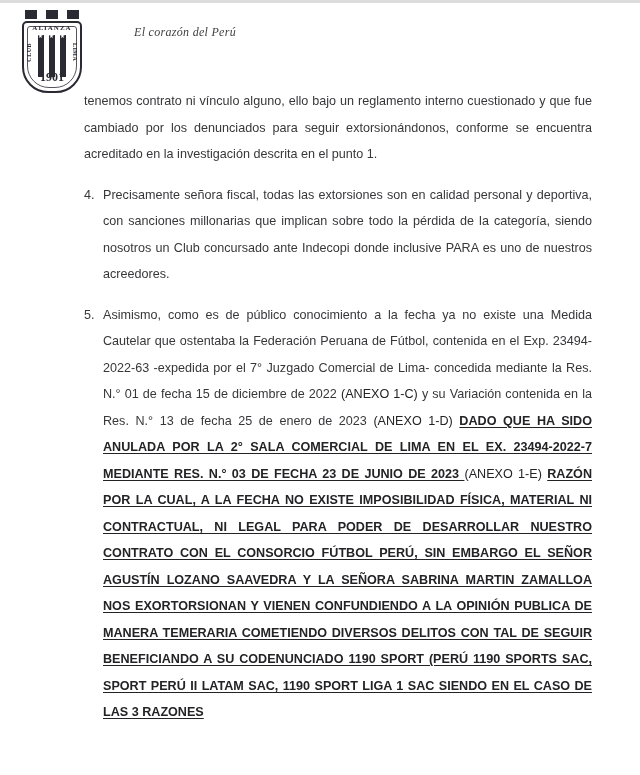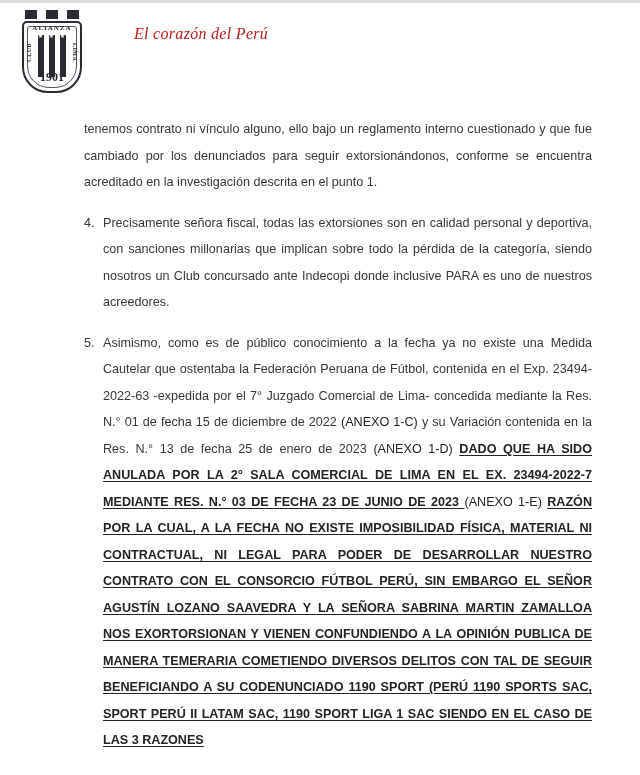--- a/index.html
+++ b/index.html
@@ -170,30 +170,30 @@
     letter-spacing: -1.2px;
     white-space: nowrap;
   }
   .wordmark-main .bold { font-weight: bold; }
   .wordmark-main .light { font-weight: normal; }
   .wordmark-tagline {
     margin-top: 1px;
     margin-left: 36px;
     font-family: "Liberation Serif", serif;
     font-style: italic;
-    font-size: 16px;
+    font-size: 12px;
     letter-spacing: 0.3px;
-    color: #b91c1c;
+    color: #404040;
     white-space: nowrap;
   }
 
   
   .doc-body {
     position: absolute;
-    top: 116px;
+    top: 88px;
     left: 84px;
     width: 508px;
   }
 
   p.para {
     margin: 0 0 0 0;
     font-size: 12.6px;
     line-height: 26.5px;
     text-align: justify;
     text-justify: inter-word;

